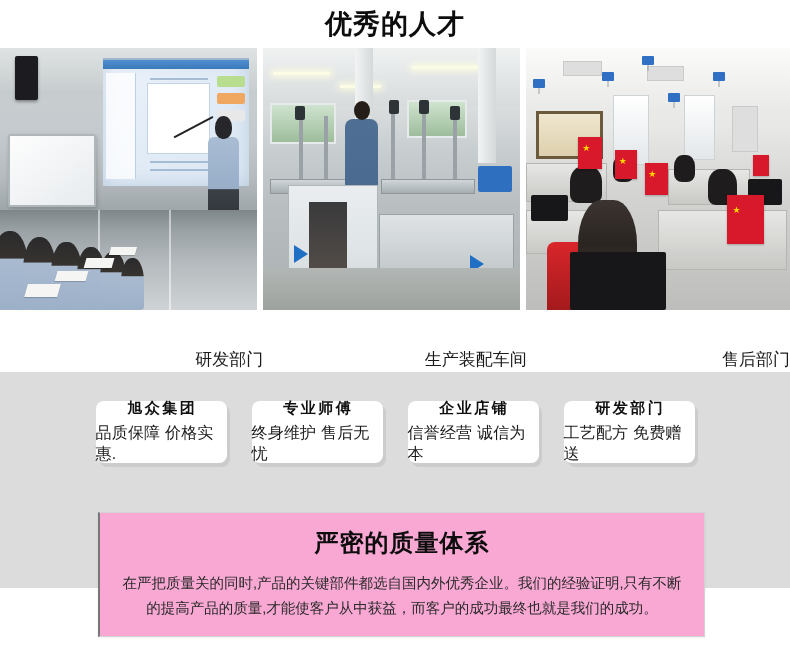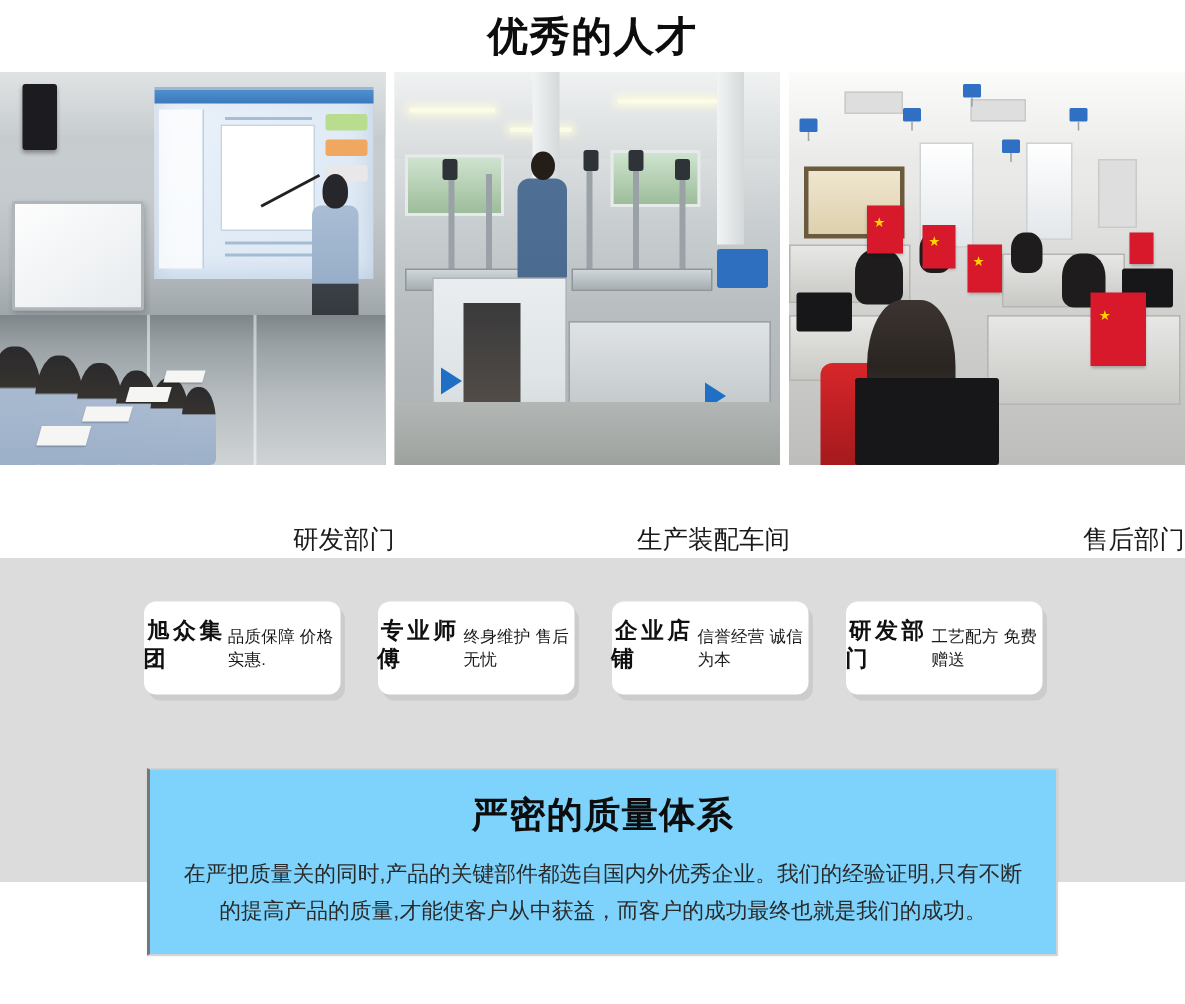--- a/index.html
+++ b/index.html
@@ -271,46 +271,46 @@
     gap: 25px;
     padding-top: 29px;
   }
   .badge {
     width: 131px;
     height: 62px;
     background: #ffffff;
     border-radius: 8px;
     box-shadow: 3px 4px 0 rgba(0,0,0,0.07);
     display: flex;
-    flex-direction: row;
+    flex-direction: column;
     align-items: center;
     justify-content: center;
   }
   .badge-title {
     font-size: 15px;
     font-weight: bold;
     letter-spacing: 2.5px;
     color: #101010;
     margin-bottom: 5px;
     text-indent: 2.5px;
   }
   .badge-sub {
-    font-size: 11px;
+    font-size: 16px;
     color: #1a1a1a;
     letter-spacing: .2px;
   }
 
   
   .quality-panel {
     position: absolute;
     left: 98px;
     top: 512px;
     width: 607px;
     height: 125px;
-    background: #7dd3fc;
+    background: #f9a8d4;
     border: 1px solid #d2d2d2;
     border-left: 2px solid #777777;
     box-shadow: 0 1px 2px rgba(0,0,0,0.06);
     box-sizing: border-box;
     padding: 14px 22px 0 22px;
   }
   .quality-title {
     text-align: center;
     font-size: 24px;
     font-weight: bold;

